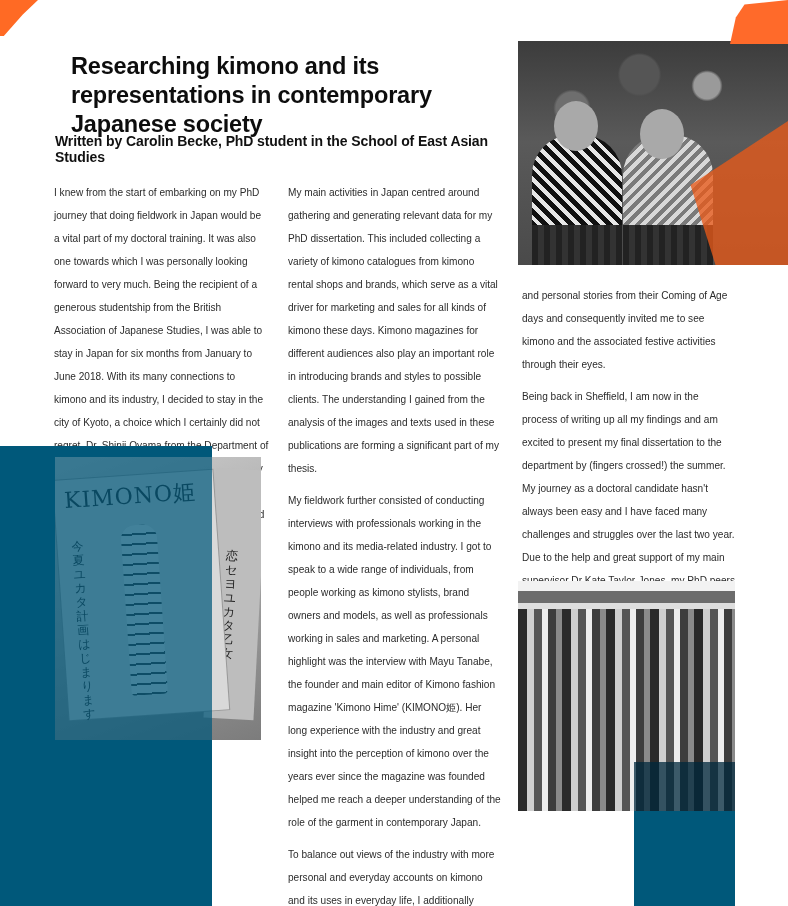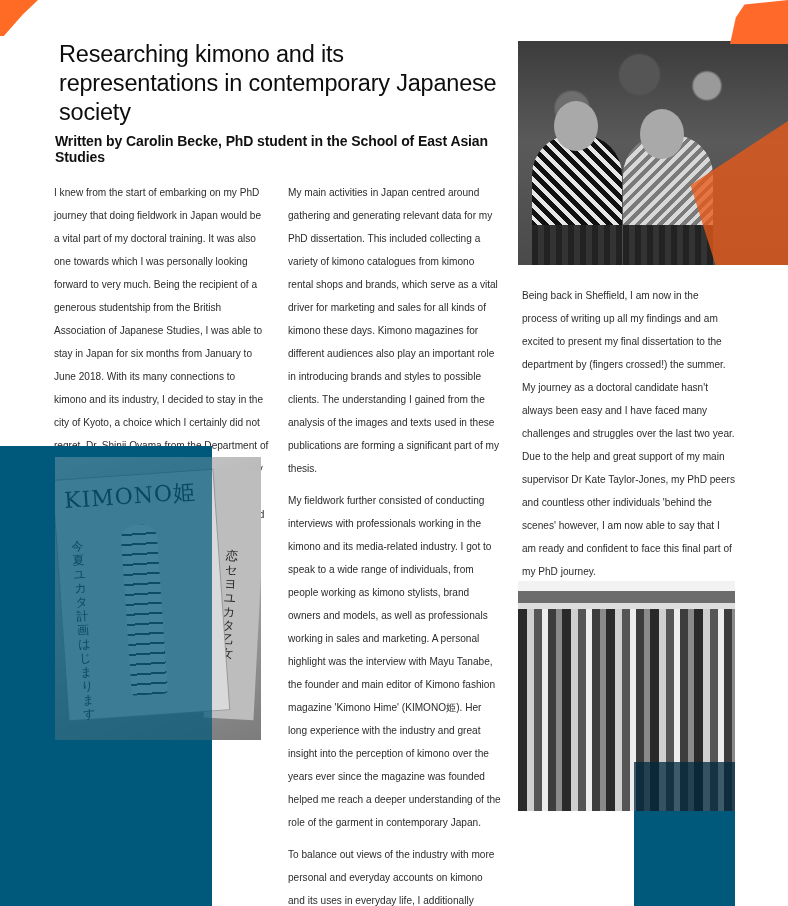--- a/index.html
+++ b/index.html
@@ -4,22 +4,22 @@
   <style>
     html, body { margin: 0; padding: 0; }
     body {
       width: 788px; height: 906px; position: relative; overflow: hidden;
       background: #ffffff; color: #1a1a1a;
       font-family: "Liberation Sans", "DejaVu Sans", sans-serif;
     }
     .abs { position: absolute; }
     .title {
       left: 55px; top: 36px; width: 440px;
-      font-size: 23.5px; line-height: 29px; font-weight: 400; color: #0d0d0d;
-      letter-spacing: -0.2px; margin: 4px;
+      font-size: 23.5px; line-height: 29px; font-weight: 700; color: #0d0d0d;
+      letter-spacing: -0.2px; margin: 16px;
     }
     .byline {
       left: 55px; top: 133px; width: 460px;
       font-size: 14px; font-weight: 700; color: #111; letter-spacing: -0.1px;
     }
     .col p {
       margin: 0 0 9px 0;
       font-size: 10.1px; line-height: 23px; color: #2b2b2b;
     }
     .col1 { left: 54px; top: 181px; width: 215px; }
@@ -149,20 +149,21 @@
   <p>I knew from the start of embarking on my PhD journey that doing fieldwork in Japan would be a vital part of my doctoral training. It was also one towards which I was personally looking forward to very much. Being the recipient of a generous studentship from the British Association of Japanese Studies, I was able to stay in Japan for six months from January to June 2018. With its many connections to kimono and its industry, I decided to stay in the city of Kyoto, a choice which I certainly did not regret. Dr. Shinji Oyama from the Department of International Relations, Ritsumeikan University served as my supervisor for the time, supporting my research with helpful advice and guidance.</p>
 </div>
 
 <div class="abs col col2">
   <p>My main activities in Japan centred around gathering and generating relevant data for my PhD dissertation. This included collecting a variety of kimono catalogues from kimono rental shops and brands, which serve as a vital driver for marketing and sales for all kinds of kimono these days. Kimono magazines for different audiences also play an important role in introducing brands and styles to possible clients. The understanding I gained from the analysis of the images and texts used in these publications are forming a significant part of my thesis.</p>
   <p>My fieldwork further consisted of conducting interviews with professionals working in the kimono and its media-related industry. I got to speak to a wide range of individuals, from people working as kimono stylists, brand owners and models, as well as professionals working in sales and marketing. A personal highlight was the interview with Mayu Tanabe, the founder and main editor of Kimono fashion magazine 'Kimono Hime' (KIMONO姫). Her long experience with the industry and great insight into the perception of kimono over the years ever since the magazine was founded helped me reach a deeper understanding of the role of the garment in contemporary Japan.</p>
   <p>To balance out views of the industry with more personal and everyday accounts on kimono and its uses in everyday life, I additionally interviewed young adults on their perception of the garment. Many of the females I interviewed had recently participated in the Coming of Age ceremony and wore furisode, a long-sleeved kimono, on the day. These interviews generated great insight into the attitude of young Japanese people towards kimono and how their cultural identity is negotiated through it. I am very thankful to all the participants who shared pictures</p>
 </div>
 
 <div class="abs col col3">
+  <p>and personal stories from their Coming of Age days and consequently invited me to see kimono and the associated festive activities through their eyes.</p>
   <p>Being back in Sheffield, I am now in the process of writing up all my findings and am excited to present my final dissertation to the department by (fingers crossed!) the summer. My journey as a doctoral candidate hasn't always been easy and I have faced many challenges and struggles over the last two year. Due to the help and great support of my main supervisor Dr Kate Taylor-Jones, my PhD peers and countless other individuals 'behind the scenes' however, I am now able to say that I am ready and confident to face this final part of my PhD journey.</p>
 </div>
 
 <div class="abs blue-block-left"></div>
 <div class="abs photo-magazine" title="Hand holding KIMONO姫 magazine">
   <div class="mag-cover-2">
     <div class="mag2-text">恋セヨユカタ乙女</div>
   </div>
   <div class="magazine-cover">
     <div class="mag-title">KIMONO姫</div>

